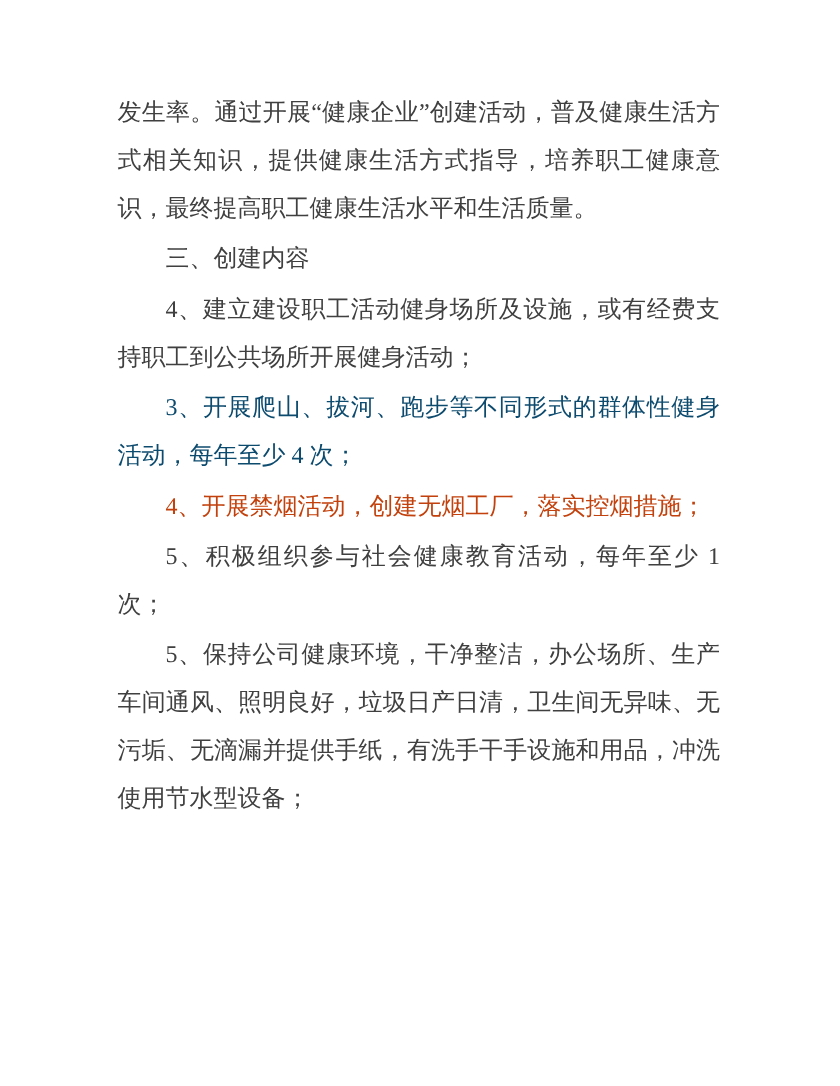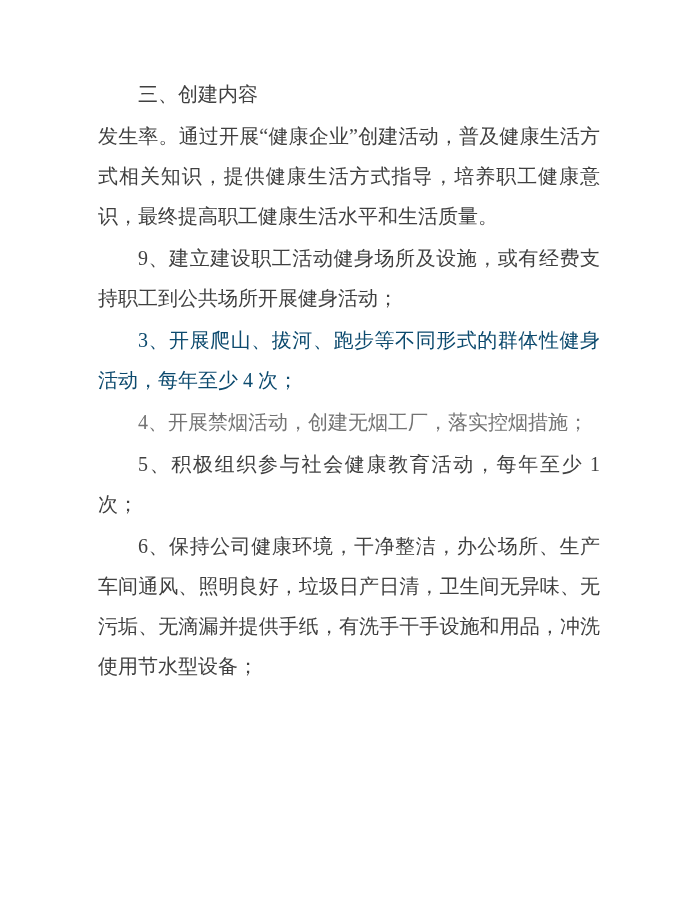--- a/index.html
+++ b/index.html
@@ -34,21 +34,21 @@
   }
   .para.indent {
     text-indent: 40px;
   }
 </style>
 </head>
 <body>
 
 <div class="page" style="background: rgb(255, 255, 255);">
   <div class="content">
+      <p class="para" style="color: rgb(64, 64, 64);">发生率。通过开展“健康企业”创建活动，普及健康生活方式相关知识，提供健康生活方式指导，培养职工健康意识，最终提高职工健康生活水平和生活质量。</p>
       <p class="para indent" style="color: rgb(64, 64, 64);">三、创建内容</p>
-      <p class="para" style="color: rgb(64, 64, 64);">发生率。通过开展“健康企业”创建活动，普及健康生活方式相关知识，提供健康生活方式指导，培养职工健康意识，最终提高职工健康生活水平和生活质量。</p>
-      <p class="para indent" style="color: rgb(64, 64, 64);">9、建立建设职工活动健身场所及设施，或有经费支持职工到公共场所开展健身活动；</p>
+      <p class="para indent" style="color: rgb(64, 64, 64);">4、建立建设职工活动健身场所及设施，或有经费支持职工到公共场所开展健身活动；</p>
       <p class="para indent" style="color: #0c4a6e;">3、开展爬山、拔河、跑步等不同形式的群体性健身活动，每年至少 4 次；</p>
-      <p class="para indent" style="color: #737373;">4、开展禁烟活动，创建无烟工厂，落实控烟措施；</p>
+      <p class="para indent" style="color: #c2410c;">4、开展禁烟活动，创建无烟工厂，落实控烟措施；</p>
       <p class="para indent" style="color: rgb(64, 64, 64);">5、积极组织参与社会健康教育活动，每年至少 1 次；</p>
-      <p class="para indent" style="color: rgb(64, 64, 64);">6、保持公司健康环境，干净整洁，办公场所、生产车间通风、照明良好，垃圾日产日清，卫生间无异味、无污垢、无滴漏并提供手纸，有洗手干手设施和用品，冲洗使用节水型设备；</p>
+      <p class="para indent" style="color: rgb(64, 64, 64);">5、保持公司健康环境，干净整洁，办公场所、生产车间通风、照明良好，垃圾日产日清，卫生间无异味、无污垢、无滴漏并提供手纸，有洗手干手设施和用品，冲洗使用节水型设备；</p>
     </div>
 </div>
 
 </body></html>

